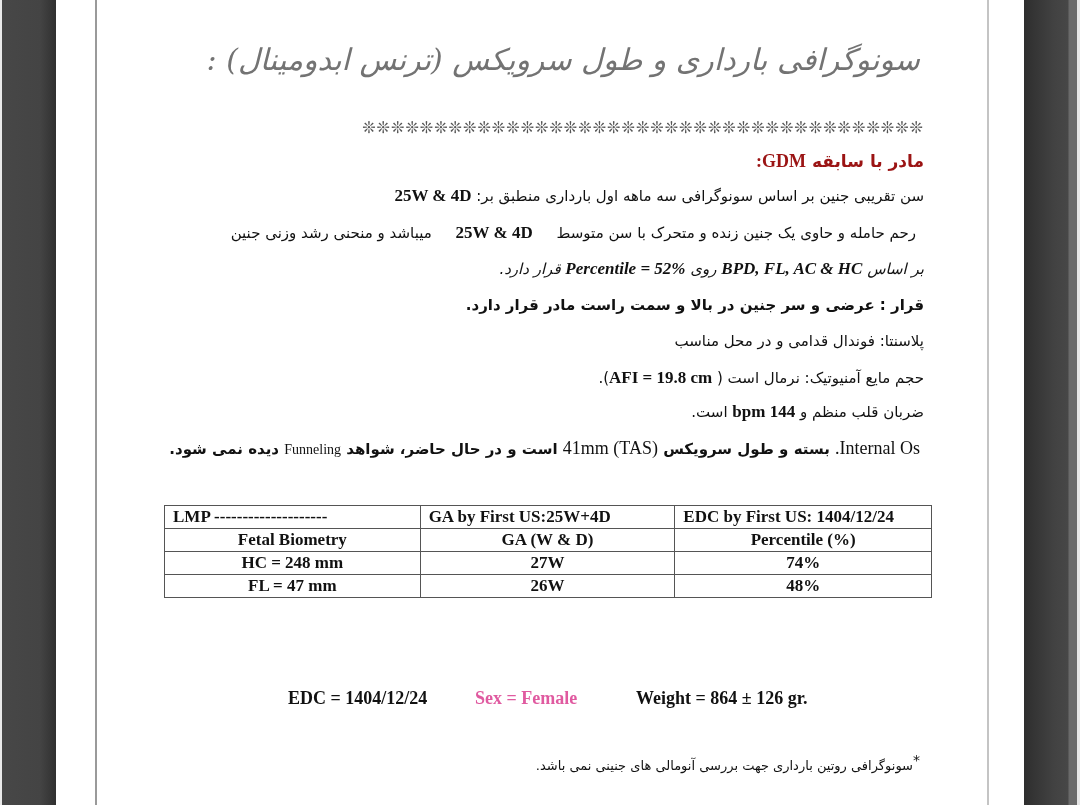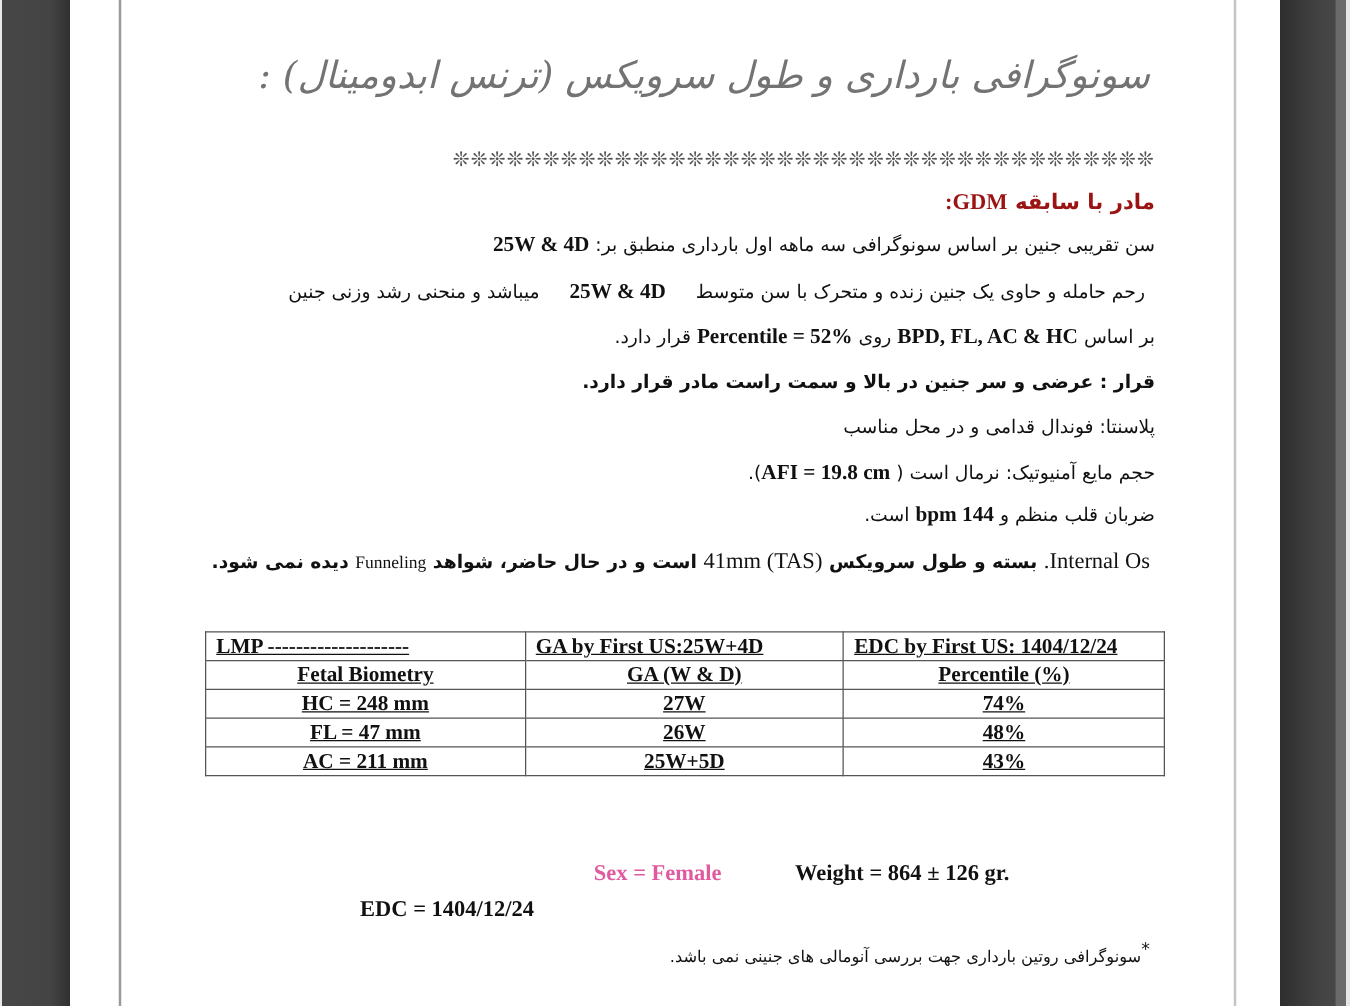--- a/index.html
+++ b/index.html
@@ -28,21 +28,21 @@
   }
   .stars { right: 156px; top: 118px; font-size: 16px; color: #555; letter-spacing: 1px; }
   .gdm { right: 156px; top: 151px; font-size: 17px; font-weight: bold; color: #9b1414; font-family: "DejaVu Sans", sans-serif; }
   .gdm .latin { font-family: "Liberation Serif", serif; font-size: 18px; }
   .line { right: 156px; font-family: "DejaVu Sans", sans-serif; font-size: 15px; color: #111; }
   .line .latin { font-family: "Liberation Serif", serif; font-weight: bold; font-size: 17px; }
   .bold { font-weight: bold; }
 
   table.bio {
     position: absolute; left: 164px; top: 505px; width: 768px;
-    border-collapse: collapse; font-family: "Liberation Serif", serif; font-size: 17px; font-weight: bold; text-decoration: underline;
+    border-collapse: collapse; font-family: "Liberation Serif", serif; font-size: 17px; font-weight: bold;
   }
   table.bio td { border: 1.5px solid #555; height: 22px; padding: 0 8px; text-align: center; }
   table.bio td.lmp { text-align: left; }
   table.bio col.c1 { width: 256px; } table.bio col.c2 { width: 255px; } table.bio col.c3 { width: 257px; }
 
   .summary { top: 688px; font-size: 18px; font-weight: bold; font-family: "Liberation Serif", serif; }
   .footnote { right: 160px; top: 752px; font-family: "DejaVu Sans", sans-serif; font-size: 13px; color: #111; }
   .footnote sup { font-size: 14px; }
 </style>
 </head>
@@ -65,21 +65,21 @@
   <span>سن تقریبی جنین بر اساس سونوگرافی سه ماهه اول بارداری منطبق بر:</span>
   <span class="latin">25W &amp; 4D</span>
 </div>
 
 <div class="abs rtl line" style="top:223px; right:164px;">
   <span>رحم حامله و حاوی یک جنین زنده و متحرک با سن متوسط</span>
   &nbsp;&nbsp;&nbsp;&nbsp;<span class="latin">25W &amp; 4D</span>&nbsp;&nbsp;&nbsp;&nbsp;
   <span>میباشد و منحنی رشد وزنی جنین</span>
 </div>
 
-<div class="abs rtl line" style="top:259px;">
+<div class="abs rtl line" style="top:259px;font-style:italic;">
   <span>بر اساس</span>
   <span class="latin">BPD, FL, AC &amp; HC</span>
   <span>روی</span>
   <span class="latin">Percentile = 52%</span>
   <span>قرار دارد.</span>
 </div>
 
 <div class="abs rtl line bold" style="top:296px;">قرار :  عرضی و سر جنین در بالا و سمت راست مادر  قرار دارد.</div>
 
 <div class="abs rtl line" style="top:332px;">پلاسنتا: فوندال قدامی و در محل مناسب</div>
@@ -124,27 +124,22 @@
   <tr>
     <td>HC = 248 mm</td>
     <td>27W</td>
     <td>74%</td>
   </tr>
   <tr>
     <td>FL = 47 mm</td>
     <td>26W</td>
     <td>48%</td>
   </tr>
-  <tr>
-    <td>AC = 211 mm</td>
-    <td>25W+5D</td>
-    <td>43%</td>
-  </tr>
 </tbody>
   </table>
 
-<div class="abs summary" style="left:288px;margin-top:29px;">EDC = 1404/12/24</div>
+<div class="abs summary" style="left:288px;">EDC = 1404/12/24</div>
 <div class="abs summary" style="left:475px; color:#e05aa0;">Sex = Female</div>
 <div class="abs summary" style="left:636px;">Weight = 864 ± 126 gr.</div>
 
 <div class="abs rtl footnote">
   <sup>*</sup><span>سونوگرافی روتین بارداری جهت بررسی آنومالی های جنینی نمی باشد.</span>
 </div>
 
 </body></html>

